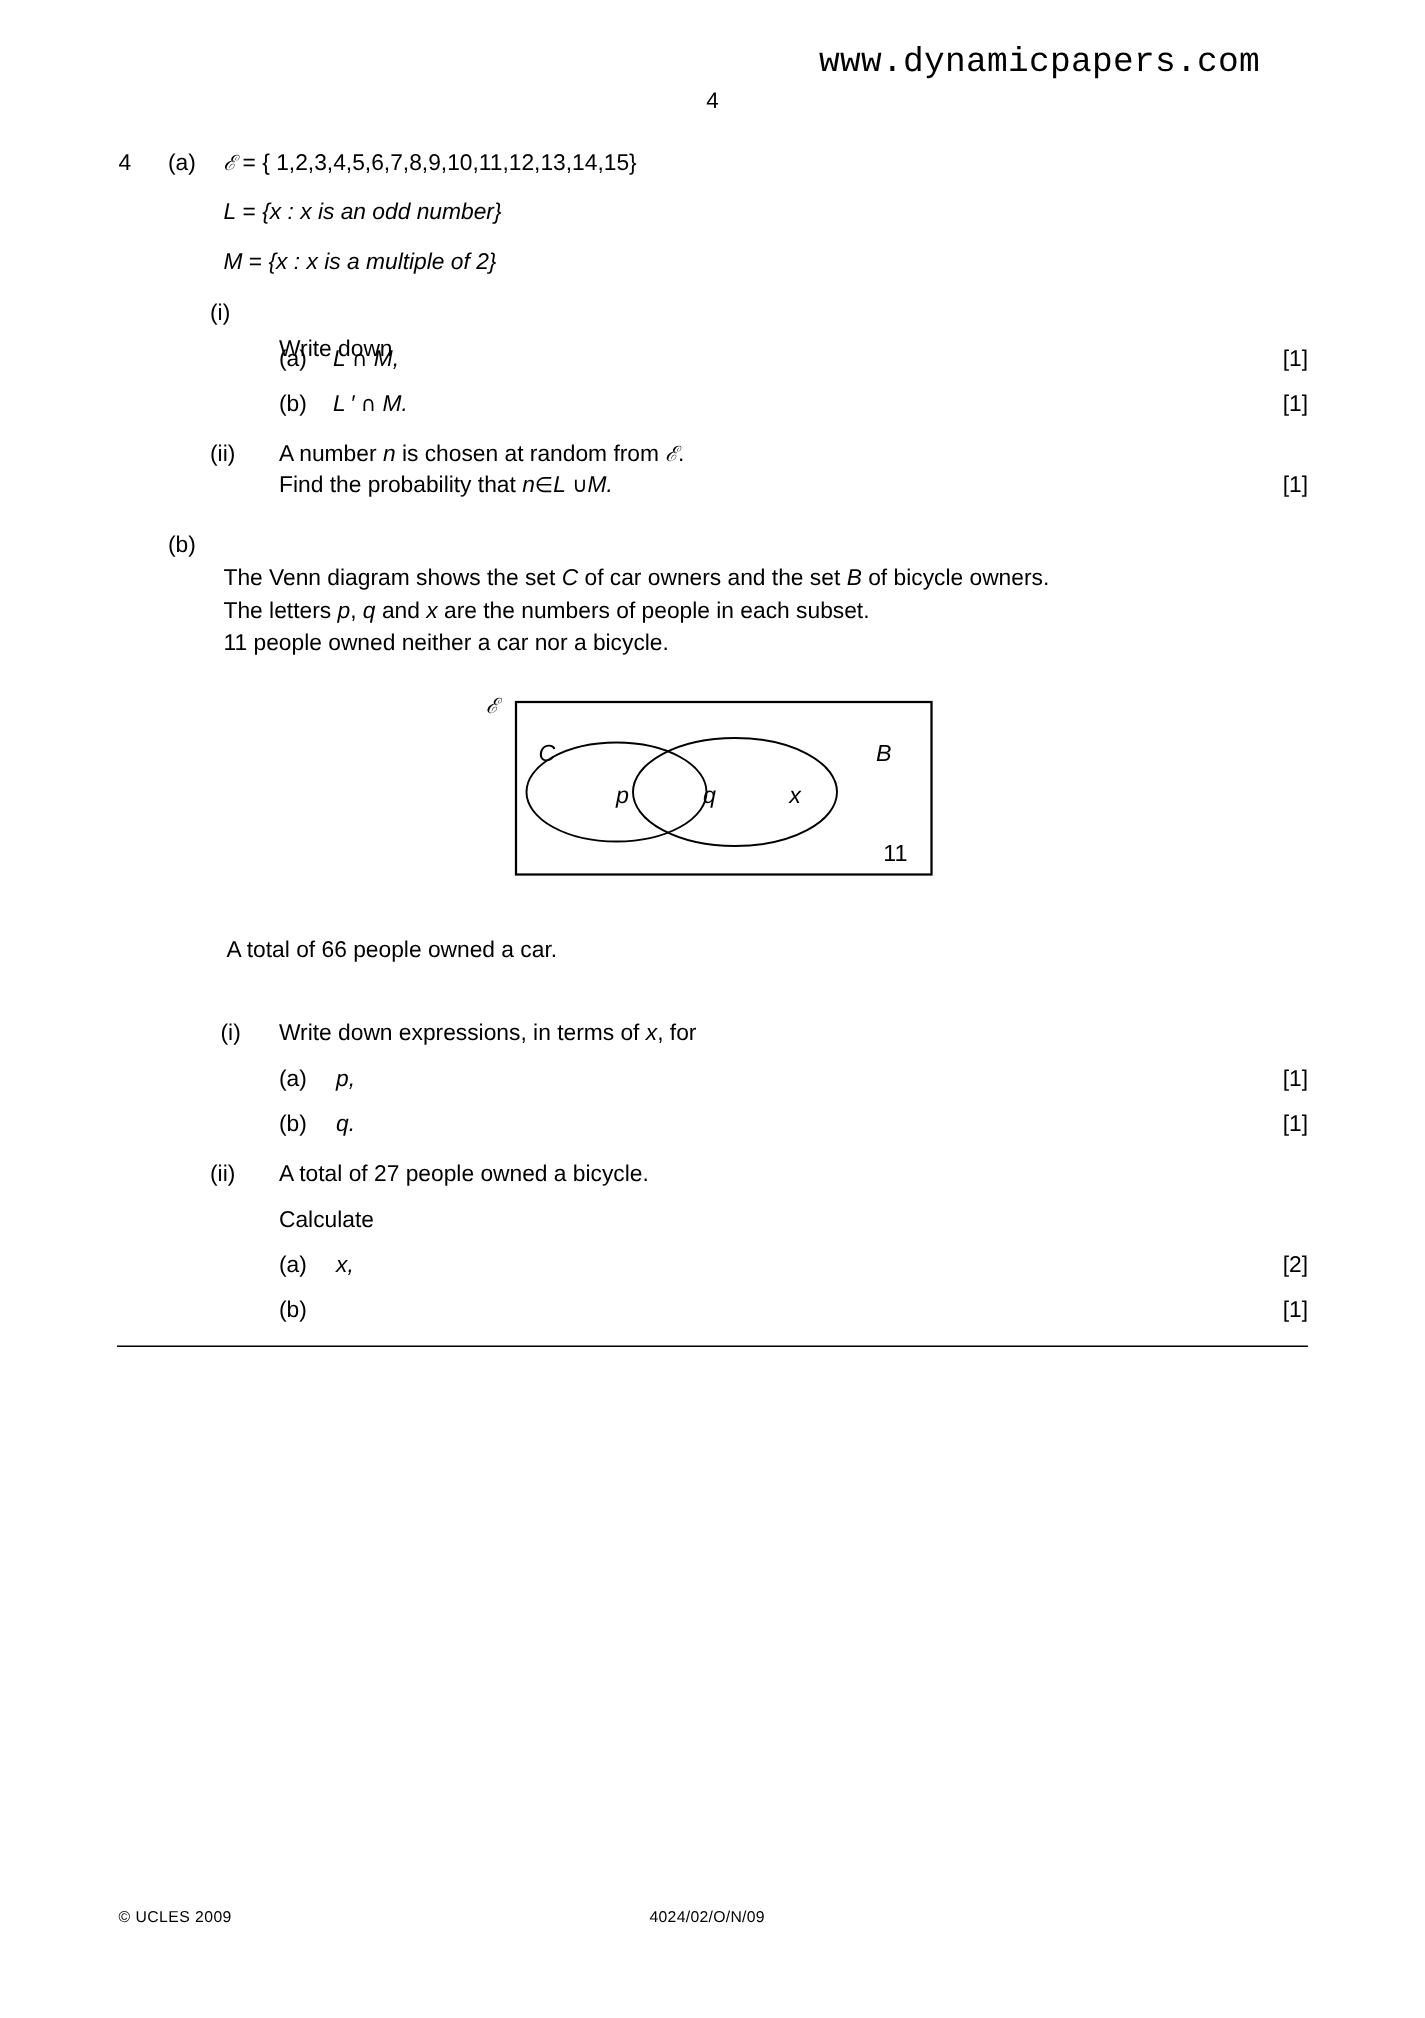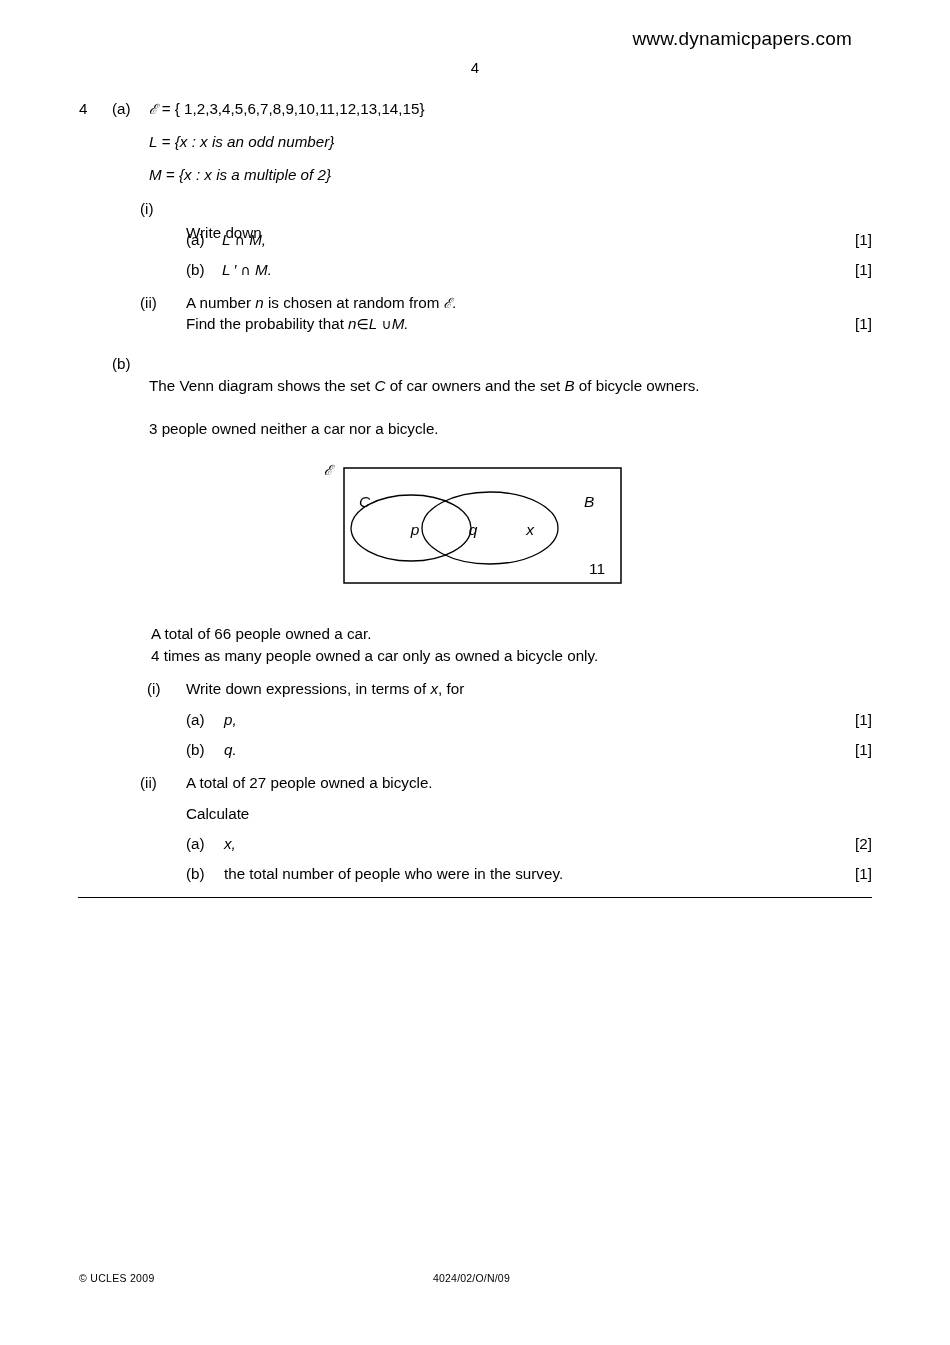--- a/index.html
+++ b/index.html
@@ -17,24 +17,25 @@
   }
   .page {
     position: absolute;
     inset: 0;
   }
 
   
   .watermark {
     position: absolute;
     top: 28px;
-    right: 98px;
-    font-size: 19px;
+    right: 110px;
+    font-size: 23px;
     letter-spacing: 0.2px;
     white-space: nowrap;
+    font-family: Liberation Mono, monospace;
   }
   .page-number {
     position: absolute;
     top: 59px;
     left: 0;
     width: 950px;
     text-align: center;
     font-size: 15px;
   }
 
@@ -180,40 +181,47 @@
   <div class="t" style="left:112px; top:355px;">(b)</div>
 
   <div class="t" style="left:149px; top:377px;">
     <span>The Venn diagram shows the set</span>
     <span class="it">C</span>
     <span>of car owners and the set</span>
     <span class="it">B</span>
     <span>of bicycle owners.</span>
   </div>
 
-
-  <div class="t" style="left:149px; top:420px;">3 people owned neither a car nor a bicycle.</div>
+  <div class="t" style="left:149px; top:399px;">
+    <span>The letters</span>
+    <span class="it">p</span><span>,</span>
+    <span class="it">q</span>
+    <span>and</span>
+    <span class="it">x</span>
+    <span>are the numbers of people in each subset.</span>
+  </div>
+
+  <div class="t" style="left:149px; top:420px;">11 people owned neither a car nor a bicycle.</div>
 
   <div class="venn-wrap">
     <svg width="330" height="140" viewBox="0 0 330 140" xmlns="http://www.w3.org/2000/svg">
       <text class="venn-uni" id="venn-uni-text" x="14" y="20">ℰ</text>
       <rect x="34" y="13" width="277" height="115" fill="none" stroke="#000" stroke-width="1.5"></rect>
       <ellipse cx="101" cy="73" rx="60" ry="33" fill="none" stroke="#000" stroke-width="1.3"></ellipse>
       <ellipse cx="180" cy="73" rx="68" ry="36" fill="none" stroke="#000" stroke-width="1.3"></ellipse>
       <text class="venn-label" id="venn-c" x="49" y="52">C</text>
       <text class="venn-label" id="venn-b" x="274" y="52">B</text>
       <text class="venn-label" id="venn-p" x="105" y="80" text-anchor="middle">p</text>
       <text class="venn-label" id="venn-q" x="163" y="80" text-anchor="middle">q</text>
       <text class="venn-label" id="venn-x" x="220" y="80" text-anchor="middle">x</text>
       <text class="venn-num" id="venn-11" x="295" y="119" text-anchor="end">11</text>
     </svg>
   </div>
 
   <div class="t" style="left:151px; top:625px;">A total of 66 people owned a car.</div>
-  <div class="t" style="left:151px; top:647px;">4 times as many people owned a car only as owned a bicycle only.</div>
 
   <div class="t" style="left:147px; top:680px;">(i)</div>
   <div class="t" style="left:186px; top:680px;">
     <span>Write down expressions, in terms of</span>
     <span class="it">x</span><span>, for</span>
   </div>
 
   <div class="t" style="left:186px; top:711px;">(a)</div>
   <div class="t it" style="left:224px; top:711px;">p,</div>
   <div class="marks" style="top:711px;">[1]</div>
@@ -225,21 +233,20 @@
   <div class="t" style="left:140px; top:774px;">(ii)</div>
   <div class="t" style="left:186px; top:774px;">A total of 27 people owned a bicycle.</div>
 
   <div class="t" style="left:186px; top:805px;">Calculate</div>
 
   <div class="t" style="left:186px; top:835px;">(a)</div>
   <div class="t it" style="left:224px; top:835px;">x,</div>
   <div class="marks" style="top:835px;">[2]</div>
 
   <div class="t" style="left:186px; top:865px;">(b)</div>
-  <div class="t" style="left:224px; top:865px;">the total number of people who were in the survey.</div>
   <div class="marks" style="top:865px;">[1]</div>
 
   <div class="hrule"></div>
 
   <div class="footer-left">© UCLES 2009</div>
   <div class="footer-center">4024/02/O/N/09</div>
 
 </div>
 
 </body></html>

